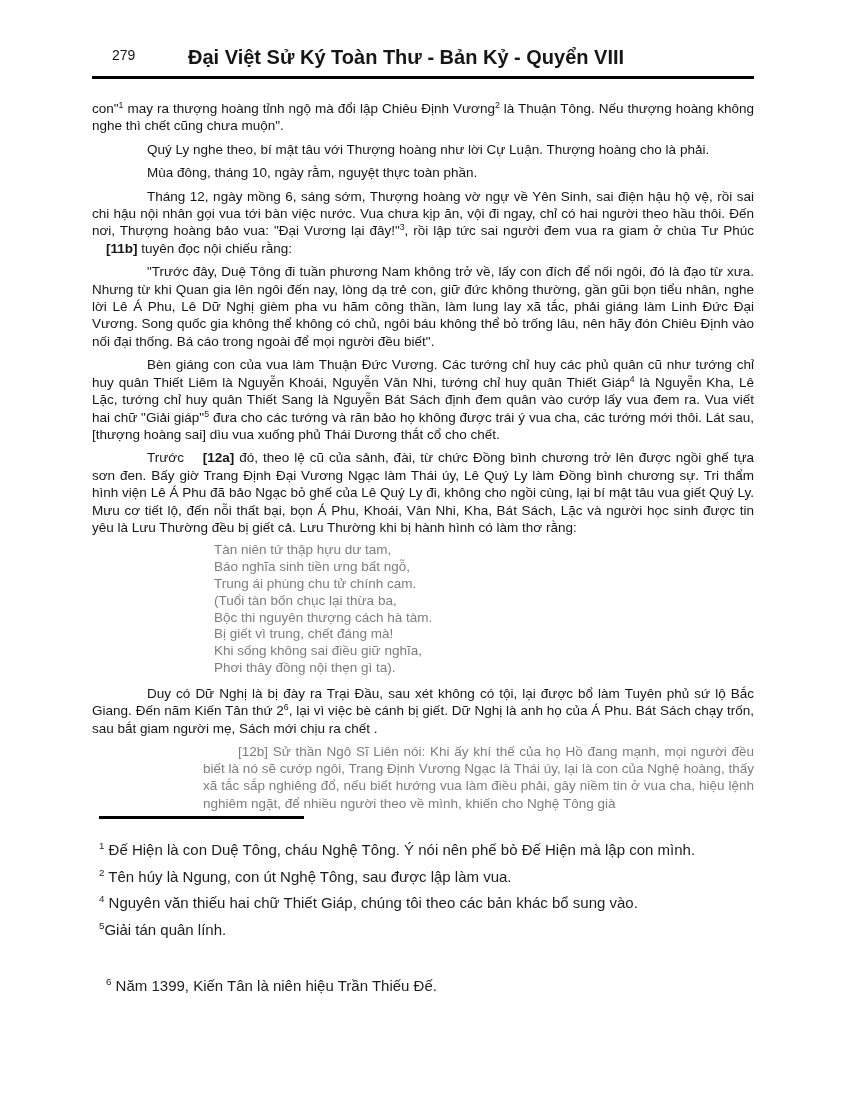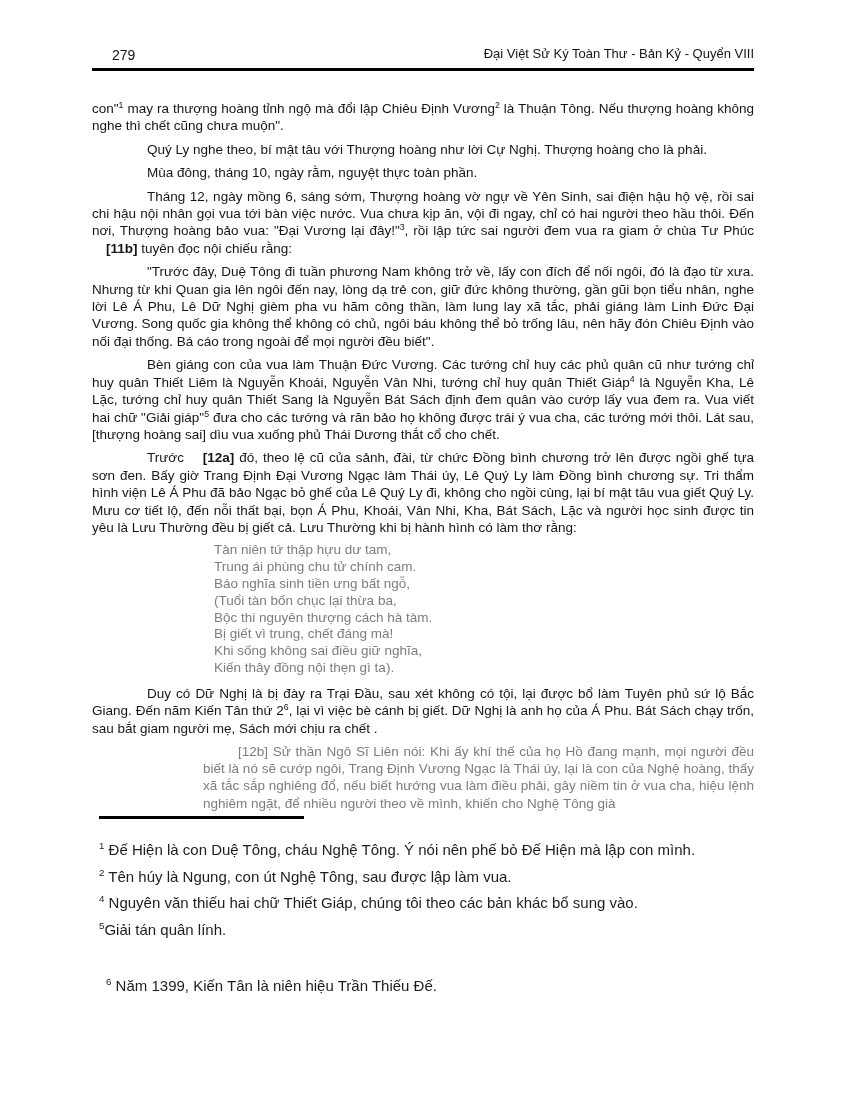--- a/index.html
+++ b/index.html
@@ -14,24 +14,25 @@
   .header {
     position:absolute; left:92px; top:46px; width:662px;
     padding-bottom:7px;
     border-bottom:3px solid #000;
   }
   .page-number {
     position:absolute; left:20px; top:1px;
     font-size:14px;
   }
   .page-title {
-    display:block; text-align:right;
+    display:block; text-align:left;
     padding-left:96px;
-    font-size:13px;
+    font-size:20px;
     white-space:nowrap;
+    font-weight:bold;
   }
   .content {
     position:absolute; left:92px; top:100px; width:662px;
   }
   .para {
     margin:0 0 6px 0;
     font-size:13.5px; line-height:17.4px;
     text-align:justify;
   }
   .para.indent { text-indent:55px; }
@@ -68,35 +69,35 @@
 <body>
 
 <div class="page">
   <div class="header">
     <span class="page-number">279</span>
     <span class="page-title">Đại Việt Sử Ký Toàn Thư - Bản Kỷ - Quyển VIII</span>
   </div>
 
   <div class="content">
       <p class="para"><span>con"</span><sup>1</sup><span> may ra thượng hoàng tỉnh ngộ mà đổi lập Chiêu Định Vương</span><sup>2</sup><span> là Thuận Tông. Nếu thượng hoàng không nghe thì chết cũng chưa muộn".</span></p>
-      <p class="para indent"><span>Quý Ly nghe theo, bí mật tâu với Thượng hoàng như lời Cự Nghị. Thượng hoàng cho là phải.</span></p>
+      <p class="para indent"><span>Quý Ly nghe theo, bí mật tâu với Thượng hoàng như lời Cự Luận. Thượng hoàng cho là phải.</span></p>
       <p class="para indent"><span>Mùa đông, tháng 10, ngày rằm, nguyệt thực toàn phần.</span></p>
       <p class="para indent"><span>Tháng 12, ngày mồng 6, sáng sớm, Thượng hoàng vờ ngự về Yên Sinh, sai điện hậu hộ vệ, rồi sai chi hậu nội nhân gọi vua tới bàn việc nước. Vua chưa kịp ăn, vội đi ngay, chỉ có hai người theo hầu thôi. Đến nơi, Thượng hoàng bảo vua: "Đại Vương lại đây!"</span><sup>3</sup><span>, rồi lập tức sai người đem vua ra giam ở chùa Tư Phúc </span><b>[11b]</b><span> tuyên đọc nội chiếu rằng:</span></p>
       <p class="para indent"><span>"Trước đây, Duệ Tông đi tuần phương Nam không trở về, lấy con đích để nối ngôi, đó là đạo từ xưa. Nhưng từ khi Quan gia lên ngôi đến nay, lòng dạ trẻ con, giữ đức không thường, gần gũi bọn tiểu nhân, nghe lời Lê Á Phu, Lê Dữ Nghị gièm pha vu hãm công thần, làm lung lay xã tắc, phải giáng làm Linh Đức Đại Vương. Song quốc gia không thể không có chủ, ngôi báu không thể bỏ trống lâu, nên hãy đón Chiêu Định vào nối đại thống. Bá cáo trong ngoài để mọi người đều biết".</span></p>
       <p class="para indent"><span>Bèn giáng con của vua làm Thuận Đức Vương. Các tướng chỉ huy các phủ quân cũ như tướng chỉ huy quân Thiết Liêm là Nguyễn Khoái, Nguyễn Vân Nhi, tướng chỉ huy quân Thiết Giáp</span><sup>4</sup><span> là Nguyễn Kha, Lê Lặc, tướng chỉ huy quân Thiết Sang là Nguyễn Bát Sách định đem quân vào cướp lấy vua đem ra. Vua viết hai chữ "Giải giáp"</span><sup>5</sup><span> đưa cho các tướng và răn bảo họ không được trái ý vua cha, các tướng mới thôi. Lát sau, [thượng hoàng sai] dìu vua xuống phủ Thái Dương thắt cổ cho chết.</span></p>
       <p class="para indent"><span>Trước </span><b>[12a]</b><span> đó, theo lệ cũ của sảnh, đài, từ chức Đồng bình chương trở lên được ngồi ghế tựa sơn đen. Bấy giờ Trang Định Đại Vương Ngạc làm Thái úy, Lê Quý Ly làm Đồng bình chương sự. Tri thẩm hình viện Lê Á Phu đã bảo Ngạc bỏ ghế của Lê Quý Ly đi, không cho ngồi cùng, lại bí mật tâu vua giết Quý Ly. Mưu cơ tiết lộ, đến nỗi thất bại, bọn Á Phu, Khoái, Vân Nhi, Kha, Bát Sách, Lặc và người học sinh được tin yêu là Lưu Thường đều bị giết cả. Lưu Thường khi bị hành hình có làm thơ rằng:</span></p>
       <div class="poem">
         <div class="poem-line">Tàn niên tứ thập hựu dư tam,</div>
+        <div class="poem-line">Báo nghĩa sinh tiền ưng bất ngỗ,</div>
         <div class="poem-line">Trung ái phùng chu tử chính cam.</div>
-        <div class="poem-line">Báo nghĩa sinh tiền ưng bất ngỗ,</div>
         <div class="poem-line">(Tuổi tàn bốn chục lại thừa ba,</div>
         <div class="poem-line">Bộc thi nguyên thượng cách hà tàm.</div>
         <div class="poem-line">Bị giết vì trung, chết đáng mà!</div>
         <div class="poem-line">Khi sống không sai điều giữ nghĩa,</div>
-        <div class="poem-line">Kiến thây đồng nội thẹn gì ta).</div>
+        <div class="poem-line">Phơi thây đồng nội thẹn gì ta).</div>
       </div>
       <p class="para indent"><span>Duy có Dữ Nghị là bị đày ra Trại Đầu, sau xét không có tội, lại được bổ làm Tuyên phủ sứ lộ Bắc Giang. Đến năm Kiến Tân thứ 2</span><sup>6</sup><span>, lại vì việc bè cánh bị giết. Dữ Nghị là anh họ của Á Phu. Bát Sách chạy trốn, sau bắt giam người mẹ, Sách mới chịu ra chết .</span></p>
       <div class="commentary"><span>[12b] Sử thần Ngô Sĩ Liên nói: Khi ấy khí thế của họ Hồ đang mạnh, mọi người đều biết là nó sẽ cướp ngôi, Trang Định Vương Ngạc là Thái úy, lại là con của Nghệ hoàng, thấy xã tắc sắp nghiêng đổ, nếu biết hướng vua làm điều phải, gây niềm tin ở vua cha, hiệu lệnh nghiêm ngặt, để nhiều người theo về mình, khiến cho Nghệ Tông già</span></div>
     </div>
 
   <div class="footnotes">
     <div class="fn-rule"></div>
     <div>
         <div class="footnote"><sup>1</sup> Đế Hiện là con Duệ Tông, cháu Nghệ Tông. Ý nói nên phế bỏ Đế Hiện mà lập con mình.</div>
         <div class="footnote"><sup>2</sup> Tên húy là Ngung, con út Nghệ Tông, sau được lập làm vua.</div>

